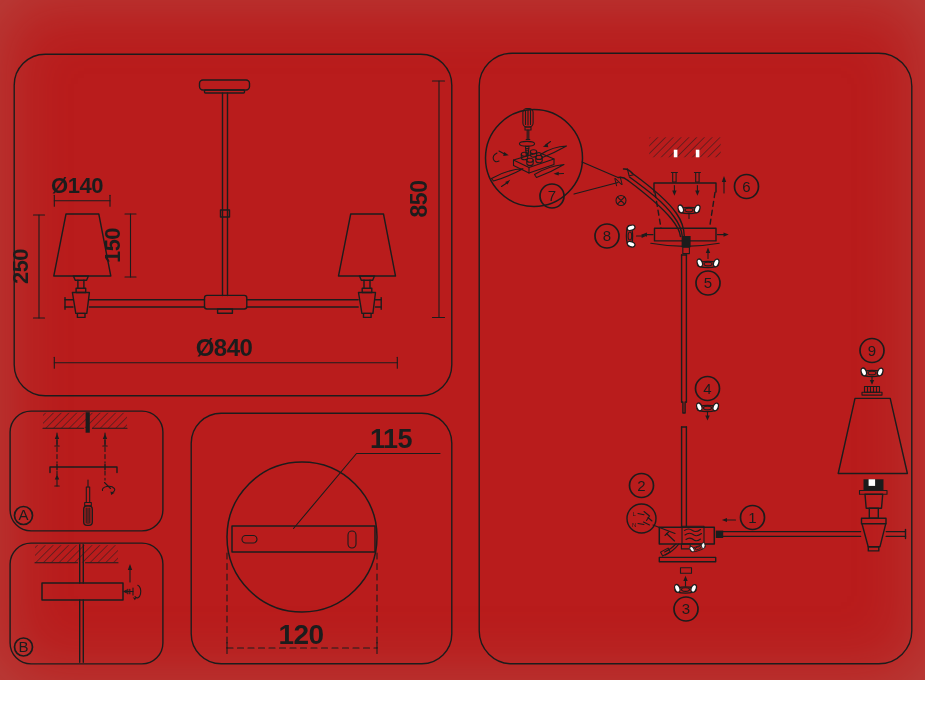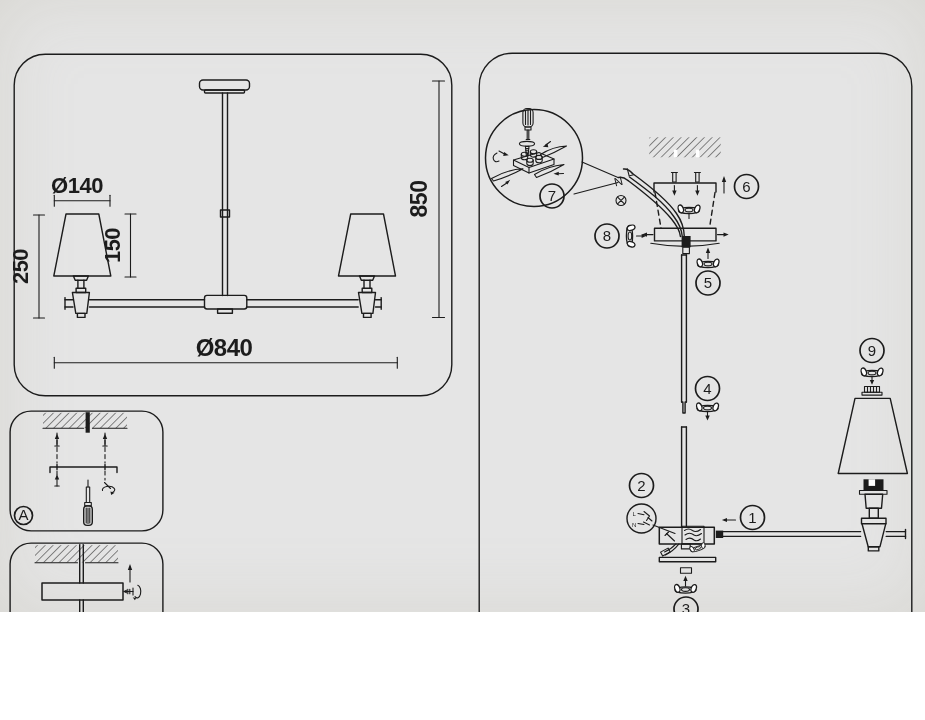--- a/index.html
+++ b/index.html
@@ -1,16 +1,16 @@
 <!DOCTYPE html>
 <html><head>
 <meta charset="utf-8">
 <style>
   html,body{margin:0;padding:0;background:#fff;}
-  .stage{position:relative;width:925px;height:612px;background:#e5e5e5;overflow:hidden;
+  .stage{position:relative;width:925px;height:680px;background:#b91c1c;overflow:hidden;
          box-shadow:inset 0 0 70px rgba(182,176,160,.26);font-family:"Liberation Sans",sans-serif;}
   .panel{position:absolute;}
   svg{display:block;overflow:visible;}
   .ln{fill:none;stroke:#1c1c1c;stroke-width:1.4;stroke-linecap:round;stroke-linejoin:round;}
   .thin{stroke-width:1.1;}
   .th15{stroke-width:1.5;}
   .fil{fill:#1c1c1c;stroke:none;}
   .wht{fill:#ffffff;stroke:none;}
   text{fill:#1c1c1c;font-family:"Liberation Sans",sans-serif;}
   .dimtxt{font-weight:700;letter-spacing:-0.5px;}
@@ -180,20 +180,41 @@
       <path class="ln thin" d="M128.8,43.2 a3.6,6.4 0 1 1 -2.8,11.4"></path>
       <path class="fil" d="M127.1,56.3 l-3.4,-1 2.2,3 Z"></path>
     </g>
     <g class="badge">
       <circle cx="14.5" cy="105" r="9" stroke-width="1.6"></circle>
       <text x="14.5" y="109.5" text-anchor="middle" font-size="12.5">B</text>
     </g>
   </svg>
   </div>
 
+  <div class="panel" style="left:190px;top:412px;">
+  <svg width="263" height="253">
+    <rect class="ln" x="1.2" y="1.2" width="260.6" height="250.6" rx="30" stroke-width="2.3"></rect>
+    <circle class="ln th15" cx="112" cy="125" r="75"></circle>
+    <rect class="ln th15" x="42" y="114" width="143" height="26"></rect>
+    <rect class="ln thin" x="52" y="123.5" width="15" height="7.5" rx="3.7"></rect>
+    <rect class="ln thin" x="158" y="119" width="8" height="17" rx="4"></rect>
+    <path class="ln thin" d="M103.5,116.5 L166.5,41.5 H250"></path>
+    <text class="dimtxt" font-size="27" text-anchor="middle" x="201" y="36">115</text>
+    <g class="ln thin" stroke-dasharray="6 4.5">
+      <line x1="37" y1="141" x2="37" y2="236"></line>
+      <line x1="187" y1="141" x2="187" y2="236"></line>
+      <line x1="37" y1="236" x2="187" y2="236"></line>
+    </g>
+    <g class="ln thin">
+      <line x1="37" y1="230.5" x2="37" y2="241.5"></line>
+      <line x1="187" y1="230.5" x2="187" y2="241.5"></line>
+    </g>
+    <text class="dimtxt" font-size="28" text-anchor="middle" x="111" y="231.5">120</text>
+  </svg>
+  </div>
 
   <div class="panel" style="left:478px;top:52px;">
   <svg width="435" height="613">
     <defs>
       <pattern id="hR" width="5.5" height="5.5" patternUnits="userSpaceOnUse" patternTransform="rotate(45)">
         <line x1="0" y1="0" x2="0" y2="5.5" stroke="#1c1c1c" stroke-width="1"></line>
       </pattern>
       <g id="wnut">
         <ellipse cx="0" cy="0" rx="10.5" ry="3.1" fill="none" stroke="#1c1c1c" stroke-width="1.3"></ellipse>
         <ellipse cx="-8.2" cy="-1.6" rx="2.5" ry="4" fill="#fff" stroke="#1c1c1c" stroke-width="1.3" transform="rotate(-20 -8.2 -1.6)"></ellipse>

